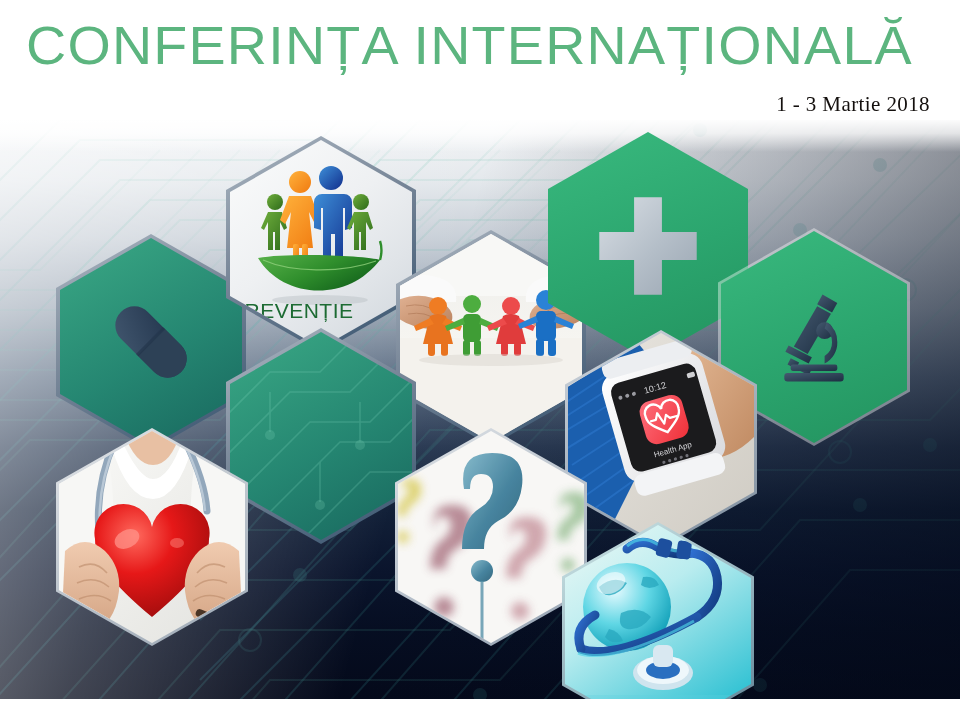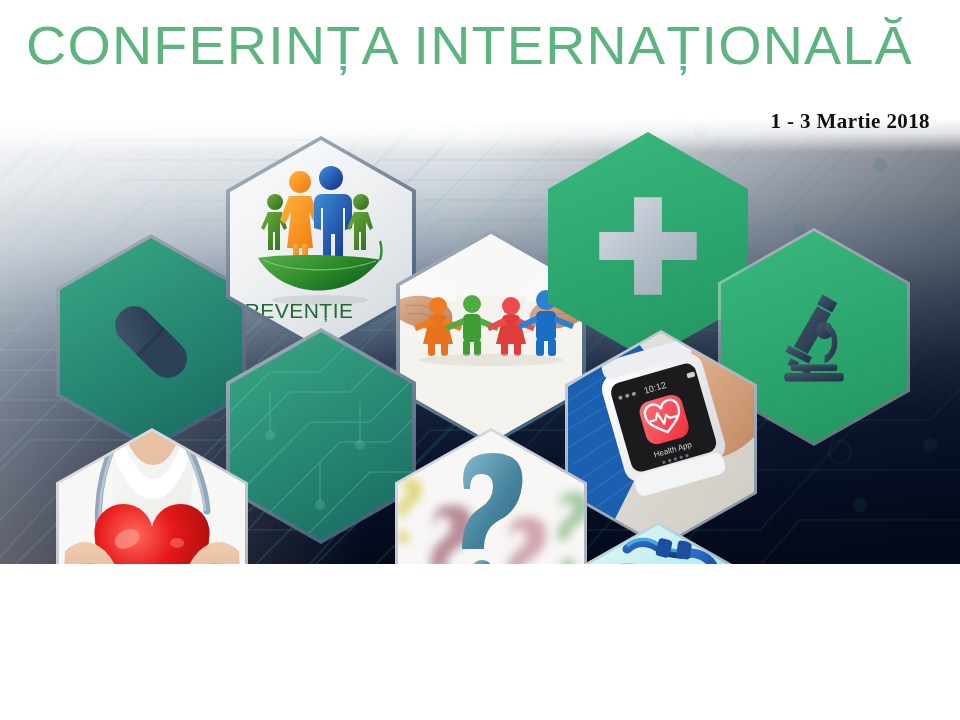--- a/index.html
+++ b/index.html
@@ -1,18 +1,18 @@
 <!DOCTYPE html>
 <html><head>
 <meta charset="utf-8">
 <style>
   html,body{margin:0;padding:0;background:#fff;}
   body{width:960px;height:720px;overflow:hidden;font-family:"Liberation Sans",sans-serif;}
 
-  #stage{position:relative;width:960px;height:564px;overflow:hidden;background:#0a1428;}
+  #stage{position:relative;width:960px;height:699px;overflow:hidden;background:#0a1428;}
 
   
   .bg-base{position:absolute;inset:0;
     background:linear-gradient(180deg,
       #ffffff 0%, #fdfdfe 10%, #f3f5f7 18%,
       #e4e8ec 26%, #c9d0d8 34%, #9aa6b4 44%,
       #5d6e84 54%, #2c3c55 64%, #122038 73%,
       #0a142c 82%, #060e22 90%, #04091a 100%);}
   .bg-side{position:absolute;inset:0;
     background:linear-gradient(105deg,
@@ -20,22 +20,22 @@
       rgba(255,255,255,0) 46%, rgba(4,12,30,.25) 72%, rgba(3,9,24,.55) 100%);}
   .bg-circuit{position:absolute;inset:0;opacity:.55;}
   .top-white{position:absolute;left:0;top:0;width:960px;height:120px;background:#ffffff;}
   .top-fade{position:absolute;left:0;top:118px;width:960px;height:34px;
     background:linear-gradient(180deg,#ffffff 0%,rgba(255,255,255,.75) 45%,rgba(255,255,255,0) 100%);}
 
   
   .title{position:absolute;left:26px;top:14px;white-space:nowrap;
     font-family:"Liberation Sans",sans-serif;font-weight:300;font-size:54px;
     letter-spacing:1.2px;color:#5cb57f;transform:scaleX(1.03);transform-origin:left top;}
-  .date{position:absolute;right:30px;top:109px;white-space:nowrap;
-    font-family:"Liberation Serif",serif;font-weight:bold;font-size:21px;
+  .date{position:absolute;right:30px;top:92px;white-space:nowrap;
+    font-family:"Liberation Serif",serif;font-weight:normal;font-size:21px;
     letter-spacing:.4px;color:#14100e;}
 
   
   .hex{position:absolute;
     -webkit-clip-path:polygon(50% 0%,100% 25%,100% 75%,50% 100%,0% 75%,0% 25%);
     clip-path:polygon(50% 0%,100% 25%,100% 75%,50% 100%,0% 75%,0% 25%);
     overflow:hidden;}
   .hex-inner{position:absolute;inset:0;}
   .hex-ico{position:absolute;inset:0;display:flex;align-items:center;justify-content:center;}
   .hex-ico svg{display:block;}

